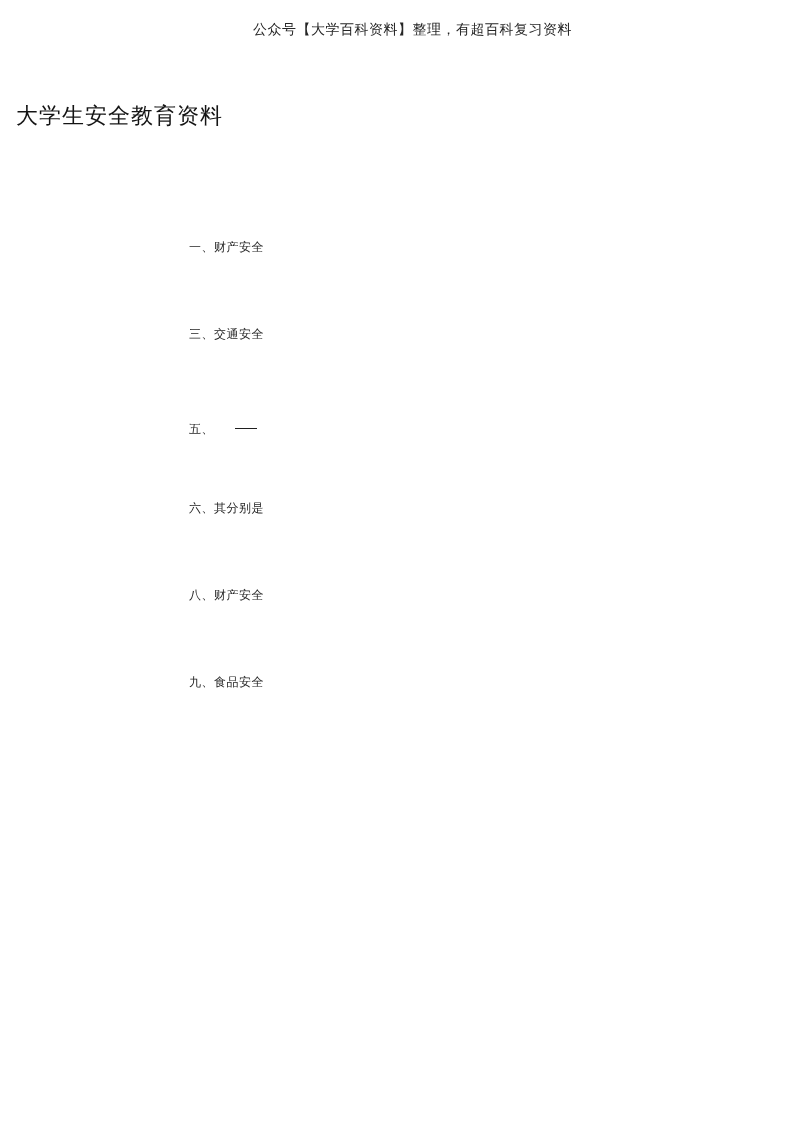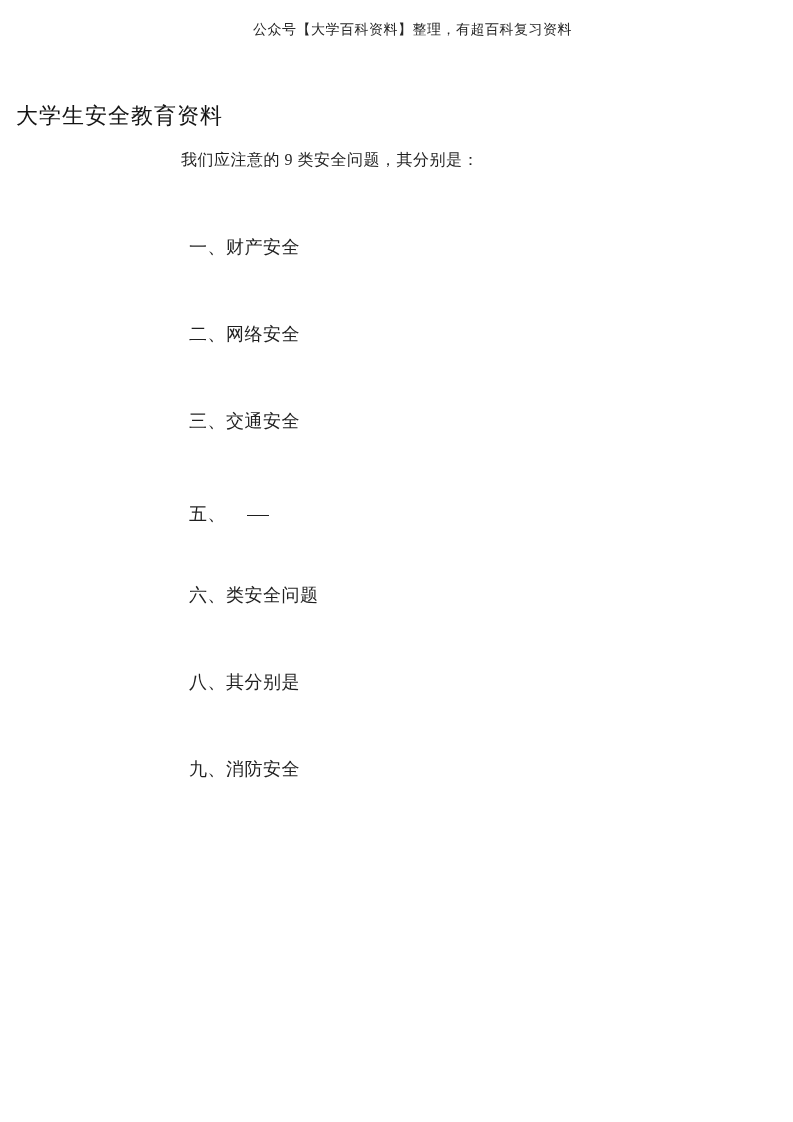--- a/index.html
+++ b/index.html
@@ -43,21 +43,21 @@
     letter-spacing: 0.5px;
   }
   .list {
     position: absolute;
     top: 217px;
     left: 165px;
     right: 120px;
   }
   .list-item {
     height: 83px;
-    font-size: 18px;
+    font-size: 12px;
     letter-spacing: 0.5px;
     line-height: 21px;
   }
   .blank-line {
     display: inline-block;
     width: 22px;
     height: 14px;
     margin-left: 17px;
     border-bottom: 1.5px solid #1f1f1f;
     vertical-align: baseline;
@@ -65,49 +65,45 @@
 </style>
 </head>
 <body>
 
 <div class="page">
 
   <div class="header-note">公众号【大学百科资料】整理，有超百科复习资料</div>
 
   <div class="doc-title">大学生安全教育资料</div>
 
-  <div class="intro">我们应注意的 9 类安全问题，其分别是：</div>
 
   <div class="list">
 
     <div class="list-item">
       <span>一、财产安全</span>
     </div>
 
-    <div class="list-item">
-      <span>二、网络安全</span>
-    </div>
 
     <div class="list-item">
       <span>三、交通安全</span>
     </div>
 
 
     <div class="list-item">
       <span>五、</span><span class="blank-line"></span>
     </div>
 
     <div class="list-item">
-      <span>六、类安全问题</span>
+      <span>六、其分别是</span>
     </div>
 
 
     <div class="list-item">
-      <span>八、其分别是</span>
+      <span>八、财产安全</span>
     </div>
 
     <div class="list-item">
-      <span>九、消防安全</span>
+      <span>九、食品安全</span>
     </div>
 
   </div>
 
 </div>
 
 </body></html>

